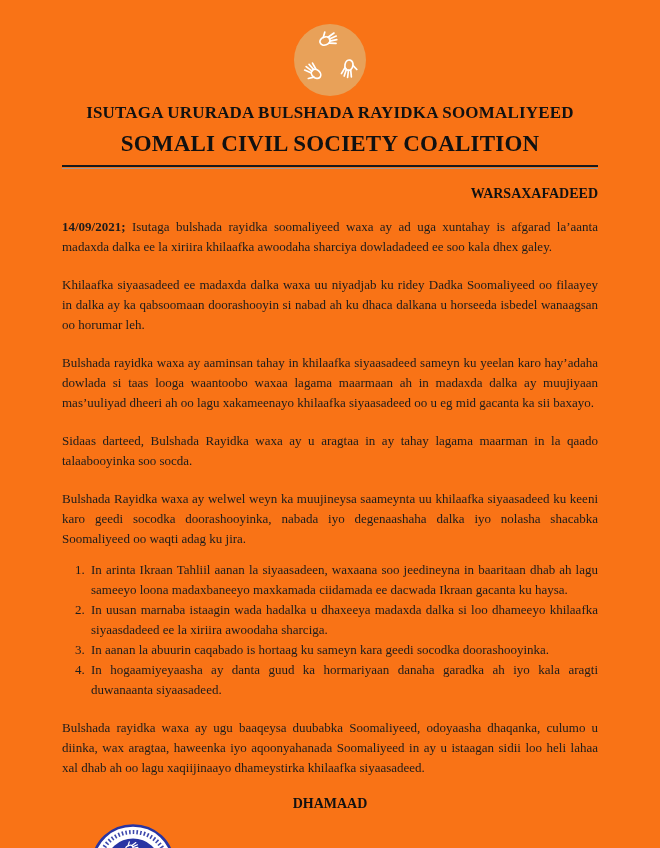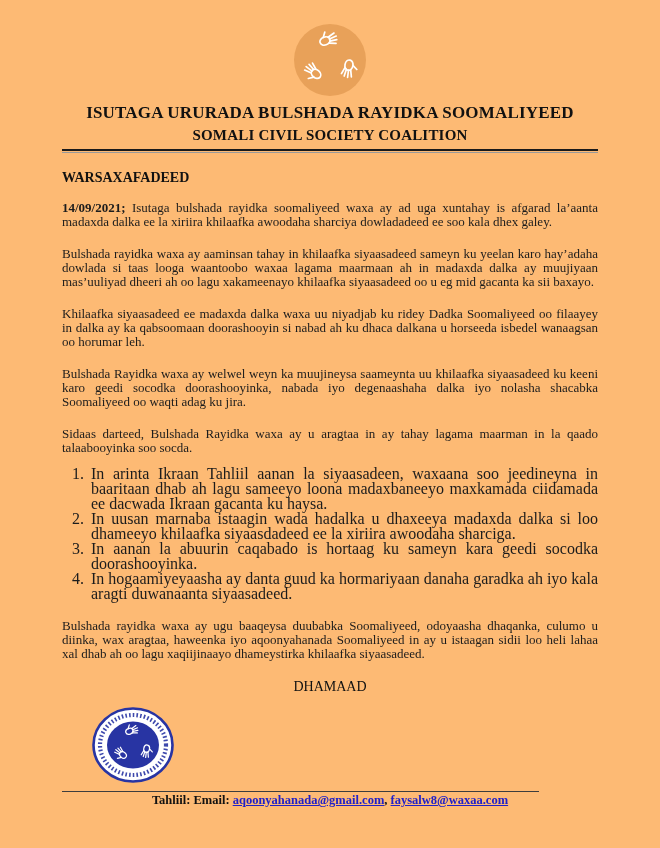--- a/index.html
+++ b/index.html
@@ -2,79 +2,79 @@
 <html><head>
 <meta charset="utf-8">
 <style>
   html, body { margin: 0; padding: 0; background: #ffffff; }
   .page {
     position: relative;
     width: 660px;
     height: 848px;
     box-sizing: border-box;
     padding: 24px 62px 0 62px;
-    background: #fdba74;
+    background: #f97316;
     font-family: "Liberation Serif", serif;
     color: #1c1c1c;
     overflow: hidden;
   }
   header { text-align: center; }
   .logo-wrap { line-height: 0; }
   .org-title {
     margin: 7px 0 0 0;
     font-size: 17px;
     line-height: 19px;
     font-weight: bold;
     color: #111;
     letter-spacing: 0.2px;
   }
   .org-subtitle {
-    margin: 4px;
-    font-size: 15px;
+    margin: 12px;
+    font-size: 23px;
     line-height: 19px;
     font-weight: bold;
     color: #111;
     letter-spacing: 0.2px;
   }
   .title-rule {
     margin-top: 3px;
     border-top: 2.4px solid #1a1a1a;
     border-bottom: 1px solid #9a9a9a;
     height: 1px;
   }
   .doc-heading {
     margin: 17px 0 0 0;
-    text-align: left;
+    text-align: right;
     font-size: 14px;
     font-weight: bold;
     color: #111;
   }
   main p {
     margin: 18px 0 0 0;
     font-size: 13px;
-    line-height: 14px;
+    line-height: 20px;
     text-align: justify;
   }
   main p.first { margin-top: 15px; }
   .date { font-weight: bold; }
   ol.demands {
     margin: 11px 0 16px 0;
     padding: 0 0 0 26px;
-    font-size: 16px;
-    line-height: 15px;
+    font-size: 13px;
+    line-height: 20px;
   }
   ol.demands li {
     text-align: justify;
     padding-left: 3px;
   }
   .end-marker {
     margin: 18px 0 0 0;
     text-align: center;
     font-size: 14px;
-    font-weight: normal;
+    font-weight: bold;
     color: #111;
   }
   footer { position: relative; }
   .seal-wrap {
     margin: 12px 0 0 30px;
     line-height: 0;
   }
   .footer-rule {
     margin-top: 8px;
     width: 477px;
@@ -125,24 +125,24 @@
     <h1 class="org-title">ISUTAGA URURADA BULSHADA RAYIDKA SOOMALIYEED</h1>
     <h2 class="org-subtitle">SOMALI CIVIL SOCIETY COALITION</h2>
     <div class="title-rule"></div>
   </header>
 
   <main>
     <h3 class="doc-heading">WARSAXAFADEED</h3>
 
     <p class="first"><strong class="date">14/09/2021;</strong> <span>Isutaga bulshada rayidka soomaliyeed waxa ay ad uga xuntahay is afgarad la’aanta madaxda dalka ee la xiriira khilaafka awoodaha sharciya dowladadeed ee soo kala dhex galey.</span></p>
 
+    <p>Khilaafka siyaasadeed ee madaxda dalka waxa uu niyadjab ku ridey Dadka Soomaliyeed oo filaayey in dalka ay ka qabsoomaan doorashooyin si nabad ah ku dhaca dalkana u horseeda isbedel wanaagsan oo horumar leh.</p>
     <p>Bulshada rayidka waxa ay aaminsan tahay in khilaafka siyaasadeed sameyn ku yeelan karo hay’adaha dowlada si taas looga waantoobo waxaa lagama maarmaan ah in madaxda dalka ay muujiyaan mas’uuliyad dheeri ah oo lagu xakameenayo khilaafka siyaasadeed oo u eg mid gacanta ka sii baxayo.</p>
-    <p>Khilaafka siyaasadeed ee madaxda dalka waxa uu niyadjab ku ridey Dadka Soomaliyeed oo filaayey in dalka ay ka qabsoomaan doorashooyin si nabad ah ku dhaca dalkana u horseeda isbedel wanaagsan oo horumar leh.</p>
+    <p>Sidaas darteed, Bulshada Rayidka waxa ay u aragtaa in ay tahay lagama maarman in la qaado talaabooyinka soo socda.</p>
     <p>Bulshada Rayidka waxa ay welwel weyn ka muujineysa saameynta uu khilaafka siyaasadeed ku keeni karo geedi socodka doorashooyinka, nabada iyo degenaashaha dalka iyo nolasha shacabka Soomaliyeed oo waqti adag ku jira.</p>
-    <p>Sidaas darteed, Bulshada Rayidka waxa ay u aragtaa in ay tahay lagama maarman in la qaado talaabooyinka soo socda.</p>
 
     <ol class="demands">
       <li>In arinta Ikraan Tahliil aanan la siyaasadeen, waxaana soo jeedineyna in baaritaan dhab ah lagu sameeyo loona madaxbaneeyo maxkamada ciidamada ee dacwada Ikraan gacanta ku haysa.</li>
       <li>In uusan marnaba istaagin wada hadalka u dhaxeeya madaxda dalka si loo dhameeyo khilaafka siyaasdadeed ee la xiriira awoodaha sharciga.</li>
       <li>In aanan la abuurin caqabado is hortaag ku sameyn kara geedi socodka doorashooyinka.</li>
       <li>In hogaamiyeyaasha ay danta guud ka hormariyaan danaha garadka ah iyo kala aragti duwanaanta siyaasadeed.</li>
     </ol>
 
     <p>Bulshada rayidka waxa ay ugu baaqeysa duubabka Soomaliyeed, odoyaasha dhaqanka, culumo u diinka, wax aragtaa, haweenka iyo aqoonyahanada Soomaliyeed in ay u istaagan sidii loo heli lahaa xal dhab ah oo lagu xaqiijinaayo dhameystirka khilaafka siyaasadeed.</p>
 

